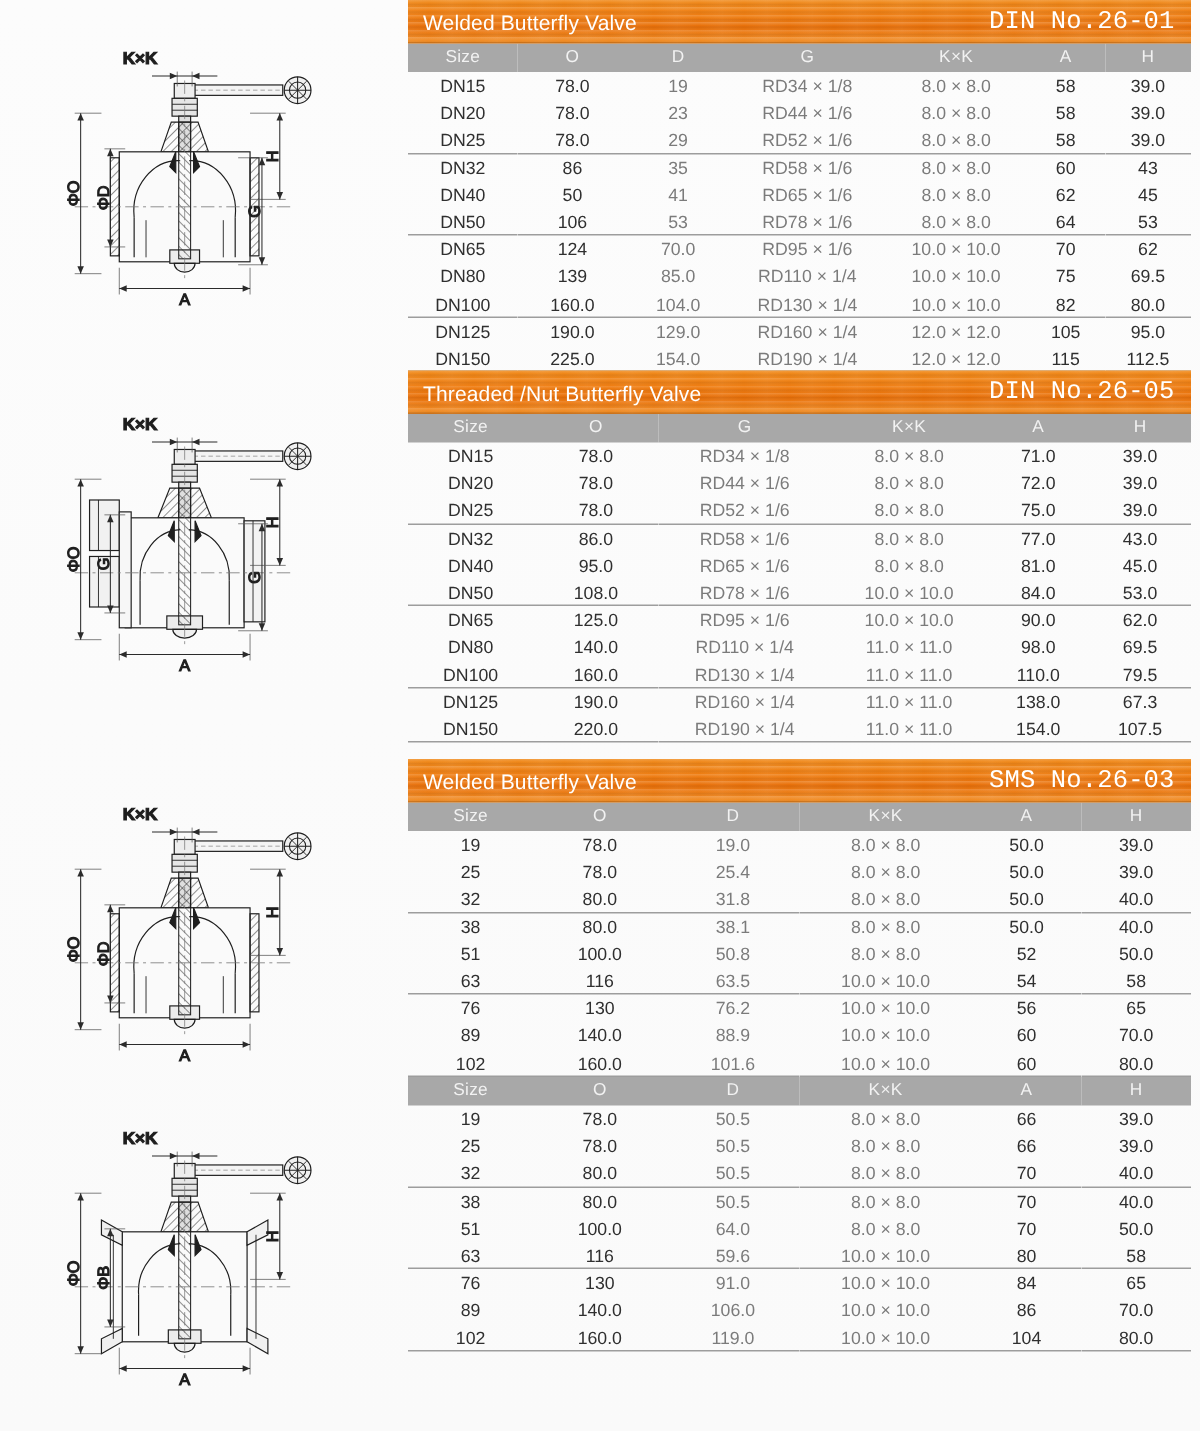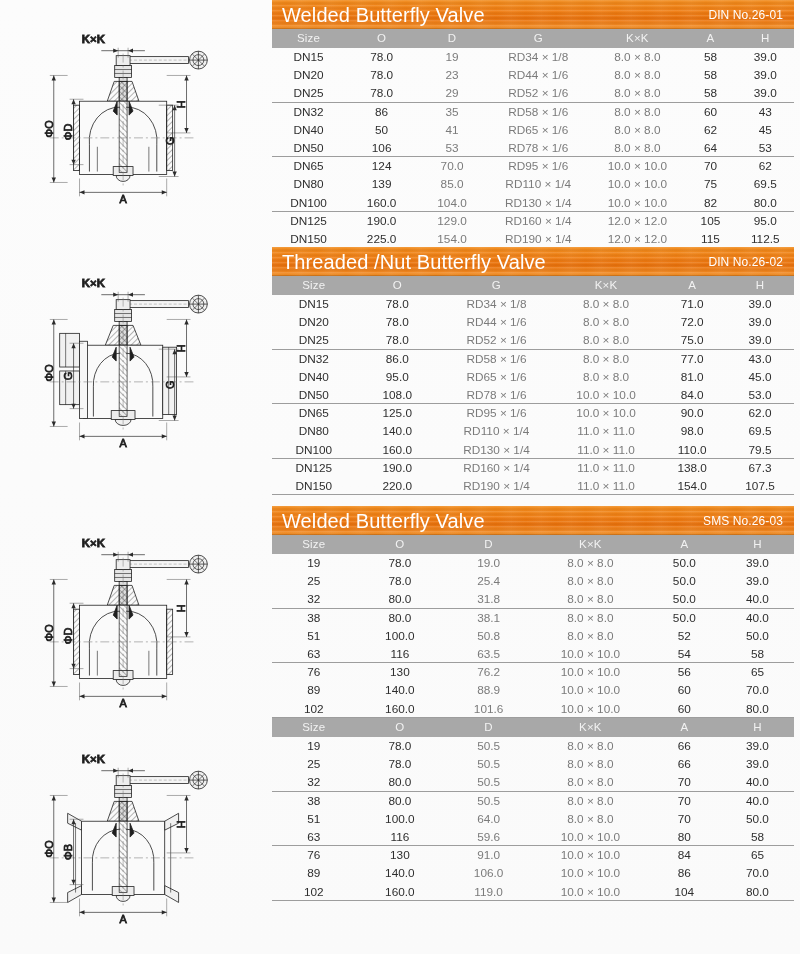--- a/index.html
+++ b/index.html
@@ -65,35 +65,36 @@
         rgba(255,255,255,0.00) 14px,
         rgba(255,255,255,0.05) 30px);
     pointer-events:none;
   }
   .tbl-title .t-left {
     position: absolute;
     left: 10px;
     top: 50%;
     transform: translateY(-50%);
     color: #ffffff;
-    font-size: 20px;
+    font-size: 14px;
     letter-spacing: .1px;
     white-space: nowrap;
     z-index: 2;
   }
   .tbl-title .t-right {
     position: absolute;
     right: 11px;
     top: 50%;
     transform: translateY(-50%);
     color: #ffffff;
-    font-size: 12px;
+    font-size: 17px;
     letter-spacing: .1px;
     white-space: nowrap;
     z-index: 2;
+    font-family: Liberation Mono, monospace;
   }
 
   table.spec {
     width: 100%;
     border-collapse: collapse;
     table-layout: fixed;
   }
   table.spec thead th {
     background: #a8a8a8;
     color: #f2f2f2;
@@ -432,21 +433,21 @@
             <line x1="74" y1="176" x2="162" y2="176" stroke="#2b2b2b" stroke-width="0.7"></line>
             <polygon points="74,176 79,173.8 79,178.2" fill="#2b2b2b" stroke="none"></polygon>
             <polygon points="162,176 157,173.8 157,178.2" fill="#2b2b2b" stroke="none"></polygon>
             <text x="118" y="187" font-size="11" text-anchor="middle">A</text>
           </g>
         </svg>
       </div>
       <div class="table-col">
         <div class="tbl-title">
           <span class="t-left">Threaded /Nut Butterfly Valve</span>
-          <span class="t-right">DIN  No.26-02</span>
+          <span class="t-right">DIN  No.26-05</span>
         </div>
         <table class="spec">
           <colgroup>
             <col style="width: 16%;">
             <col style="width: 16%;">
             <col style="width: 22%;">
             <col style="width: 20%;">
             <col style="width: 13%;">
             <col style="width: 13%;">
           </colgroup>

